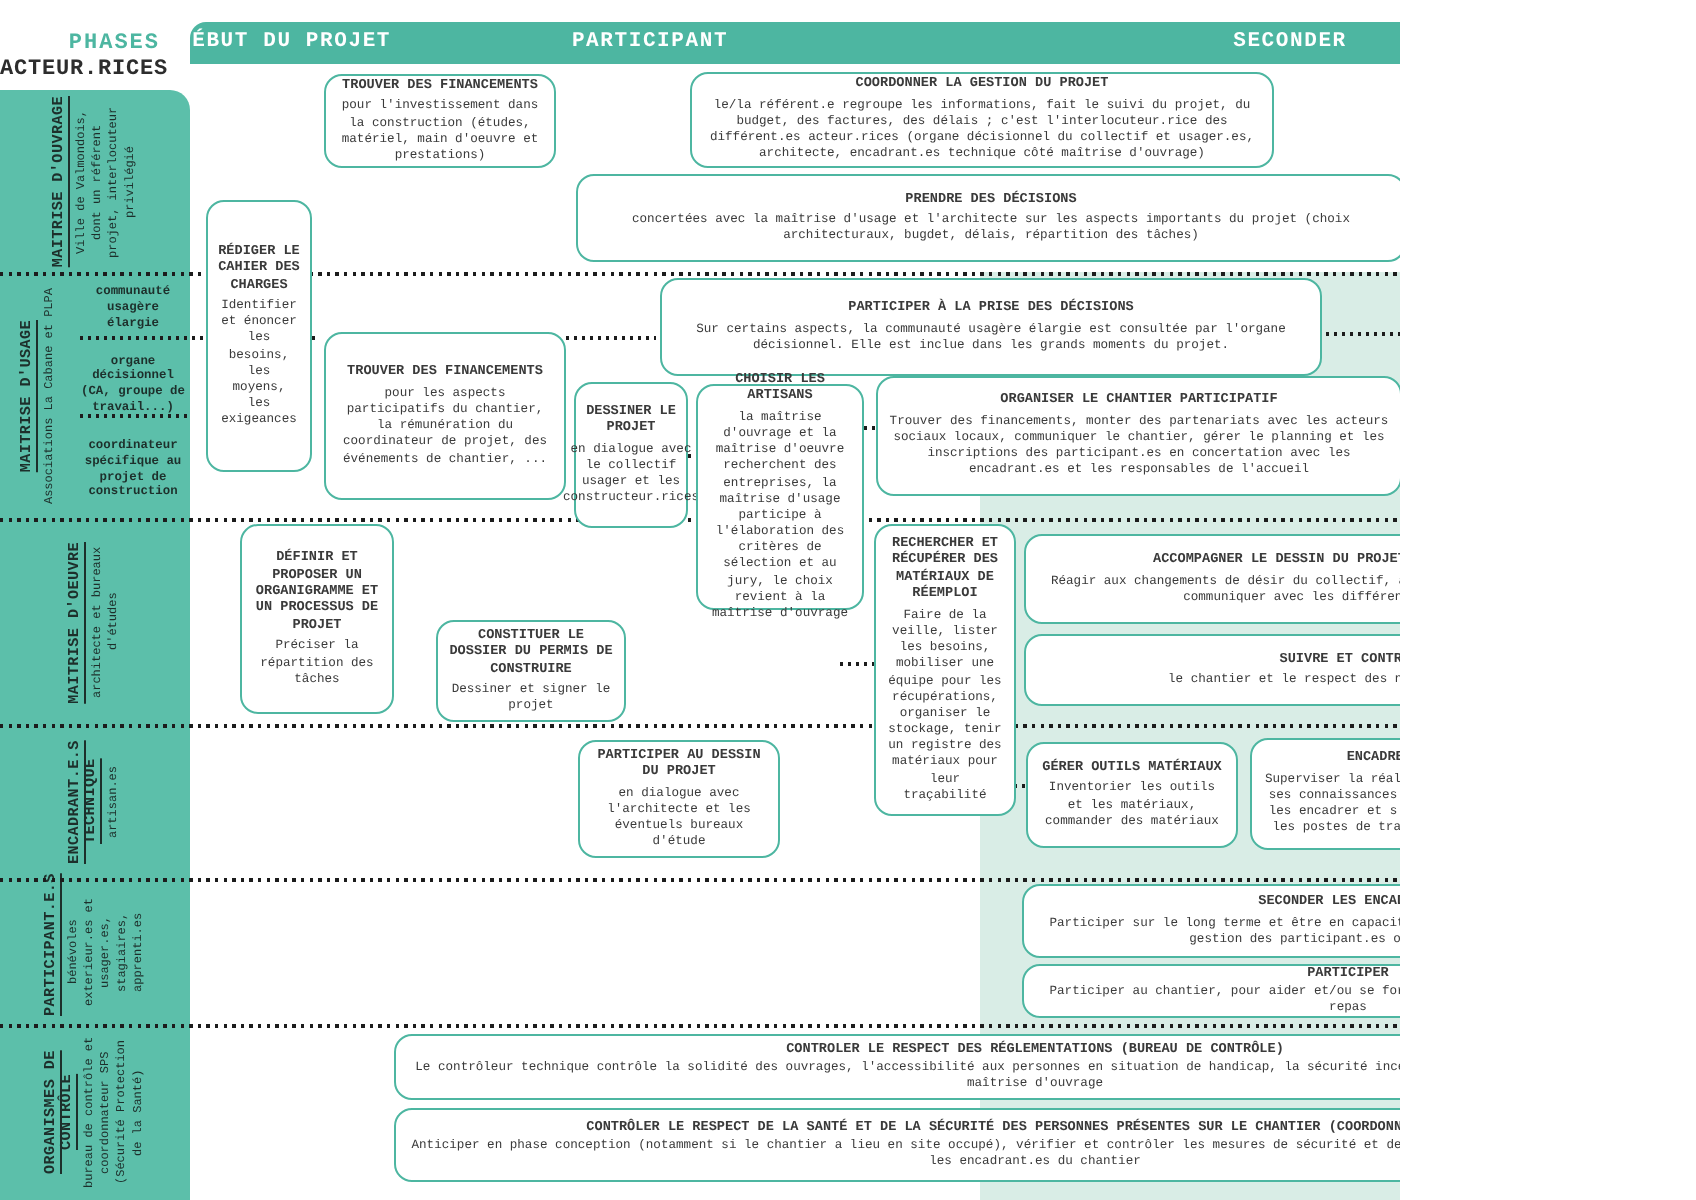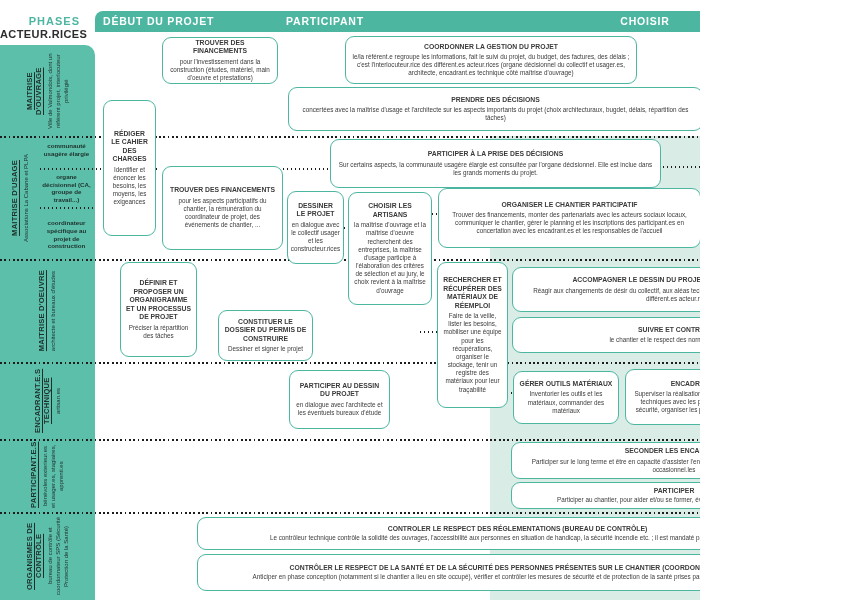--- a/index.html
+++ b/index.html
@@ -1,18 +1,18 @@
 <!DOCTYPE html>
 <html><head>
 <meta charset="utf-8">
 <style>
   html,body{margin:0;padding:0;background:#ffffff;}
   .stage{
     position:relative;width:700px;height:600px;background:#ffffff;
-    font-family:Liberation Sans, sans-serif;color:#3a3a3a;overflow:hidden;
+    font-family:Liberation Mono, monospace;color:#3a3a3a;overflow:hidden;
   }
   .tint{position:absolute;left:490px;top:136px;width:358px;height:464px;background:#d9ede6;}
   .phasebar{position:absolute;left:95px;top:11px;width:753px;height:21px;background:#4db6a1;border-radius:8px 0 0 0;}
   .phase{position:absolute;top:15px;color:#ffffff;font-size:10.5px;font-weight:bold;letter-spacing:0.8px;}
   .corner{position:absolute;text-align:right;width:80px;left:0;}
   .corner .phases-word{color:#4db6a1;font-size:11px;letter-spacing:1px;font-weight:600;}
   .corner .actors-word{color:#2d2d2d;font-size:11px;letter-spacing:0.4px;font-weight:bold;}
   .sidecol{position:absolute;left:0;top:45px;width:95px;height:555px;background:#5cbfaa;border-radius:0 10px 0 0;}
   .rowlabel{position:absolute;display:flex;flex-direction:row;align-items:center;justify-content:center;gap:3px;}
   .rl-name{writing-mode:vertical-rl;transform:rotate(180deg);font-weight:bold;font-size:7.6px;
@@ -37,23 +37,23 @@
   <div class="tint"></div>
 
   <div class="corner" style="top:11px;">
     <span class="phases-word">PHASES</span>
   </div>
   <div class="corner" style="top:24px;">
     <span class="actors-word">ACTEUR.RICES</span>
   </div>
 
   <div class="phasebar"></div>
-  <span class="phase" style="left:103px;">DÉBUT DU PROJET</span>
+  <span class="phase" style="left:89px;">DÉBUT DU PROJET</span>
   <span class="phase" style="left:250px;width:150px;text-align:center;">PARTICIPANT</span>
-  <span class="phase" style="left:570px;width:150px;text-align:center;">CHOISIR</span>
+  <span class="phase" style="left:570px;width:150px;text-align:center;">SECONDER</span>
 
   <div class="sidecol"></div>
 
   <div class="rowlabel" style="left:0;top:47px;width:95px;height:88px;">
     <span class="rl-name" style="max-height:86px;">MAITRISE D'OUVRAGE</span>
     <span class="rl-sub" style="max-height:86px;">Ville de Valmondois, dont un référent projet, interlocuteur privilégié</span>
   </div>
   <div class="rowlabel" style="left:0;top:139px;width:40px;height:118px;">
     <span class="rl-name" style="max-height:116px;">MAITRISE D'USAGE</span>
     <span class="rl-sub" style="max-height:116px;">Associations La Cabane et PLPA</span>

